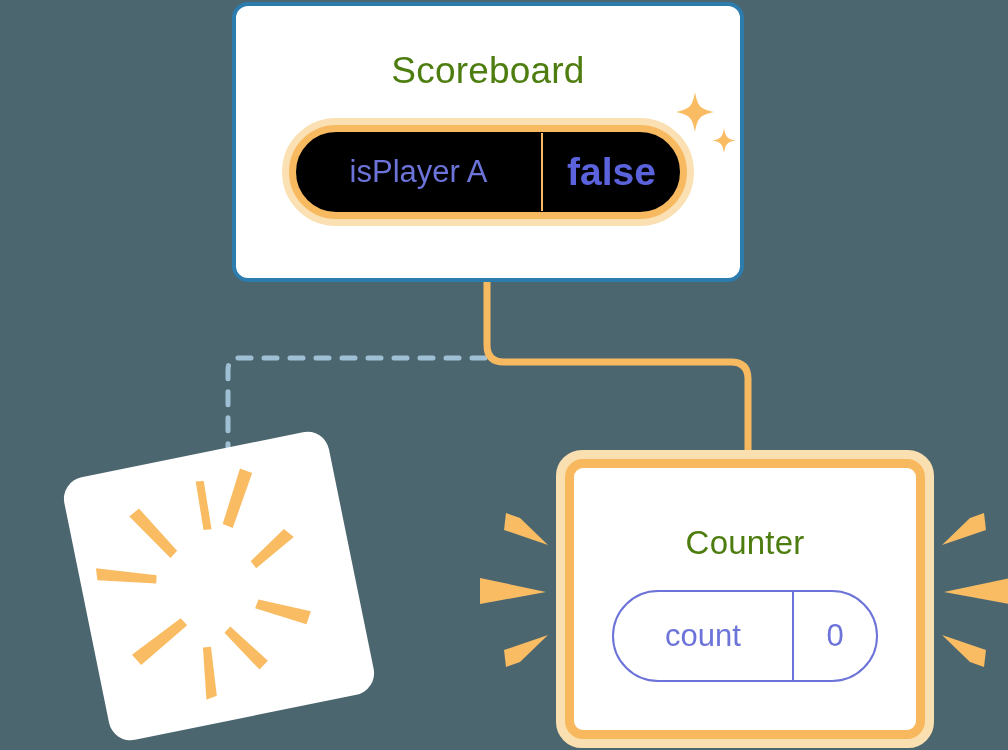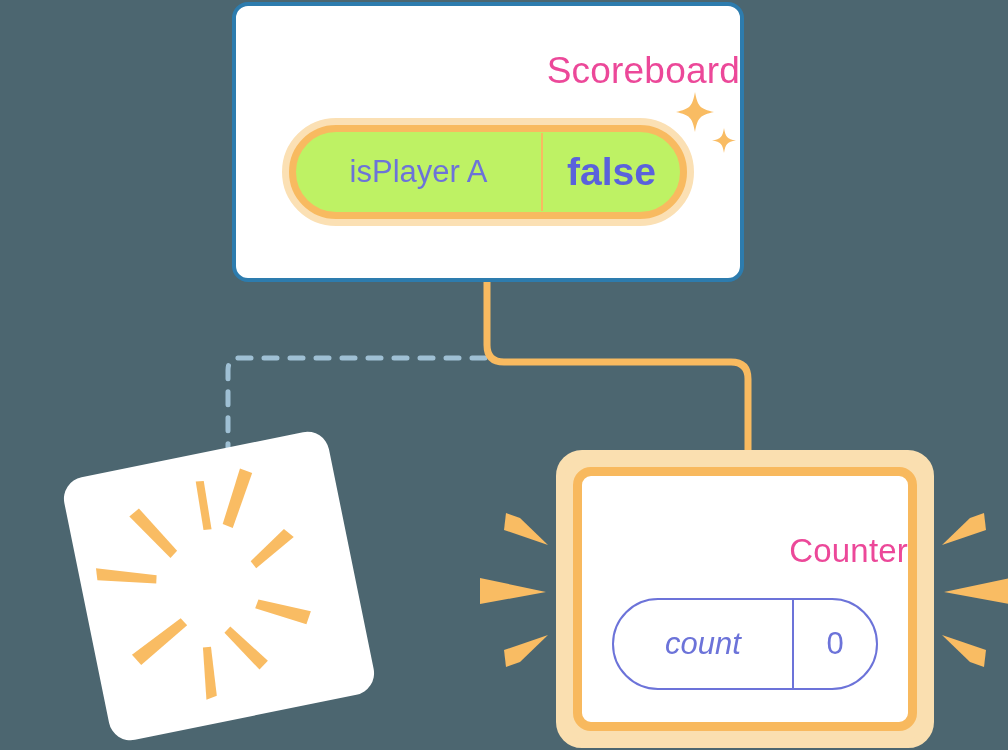--- a/index.html
+++ b/index.html
@@ -50,21 +50,21 @@
   
   #counter-card {
     left: 556px;
     top: 450px;
     width: 378px;
     height: 298px;
     border: 9px solid #fadfb0;
     border-radius: 26px;
     background: #fadfb0;
     z-index: 5;
-    padding: 8px;
+    padding: 0;
   }
   #counter-card-inner {
     width: 100%;
     height: 100%;
     box-sizing: border-box;
     border: 9px solid #f8b95e;
     border-radius: 18px;
     background: #ffffff;
     position: relative;
   }
@@ -77,22 +77,22 @@
     height: 268px;
     border-radius: 22px;
     background: #ffffff;
     transform: rotate(-11.5deg);
     z-index: 4;
     overflow: hidden;
   }
 
   
   .card-title {
-    text-align: right;
-    color: #ec4899;
+    text-align: center;
+    color: #4d7c0f;
     font-weight: 400;
     letter-spacing: .2px;
   }
   #scoreboard-title {
     margin-top: 44px;
     font-size: 37px;
   }
   #counter-title {
     margin-top: 56px;
     font-size: 33px;
@@ -113,21 +113,21 @@
     border: 7px solid #fbe0b4;
     border-radius: 999px;
     background: #fbe0b4;
   }
   #scoreboard-pill {
     width: 100%;
     height: 100%;
     box-sizing: border-box;
     border: 7px solid #f8ba60;
     border-radius: 999px;
-    background: #bef264;
+    background: #000000;
     display: flex;
     align-items: stretch;
   }
   #scoreboard-pill .pill-key {
     flex: 0 0 245px;
     display: flex;
     align-items: center;
     justify-content: center;
     color: #6c73d9;
     font-size: 31px;
@@ -161,21 +161,20 @@
     align-items: stretch;
   }
   #counter-pill .pill-key {
     flex: 0 0 178px;
     display: flex;
     align-items: center;
     justify-content: center;
     color: #6c73d9;
     font-size: 31px;
     font-weight: 400;
-    font-style: italic;
   }
   #counter-pill .pill-divider {
     width: 2px;
     background: #6c73d9;
   }
   #counter-pill .pill-val {
     flex: 1 1 auto;
     display: flex;
     align-items: center;
     justify-content: center;

